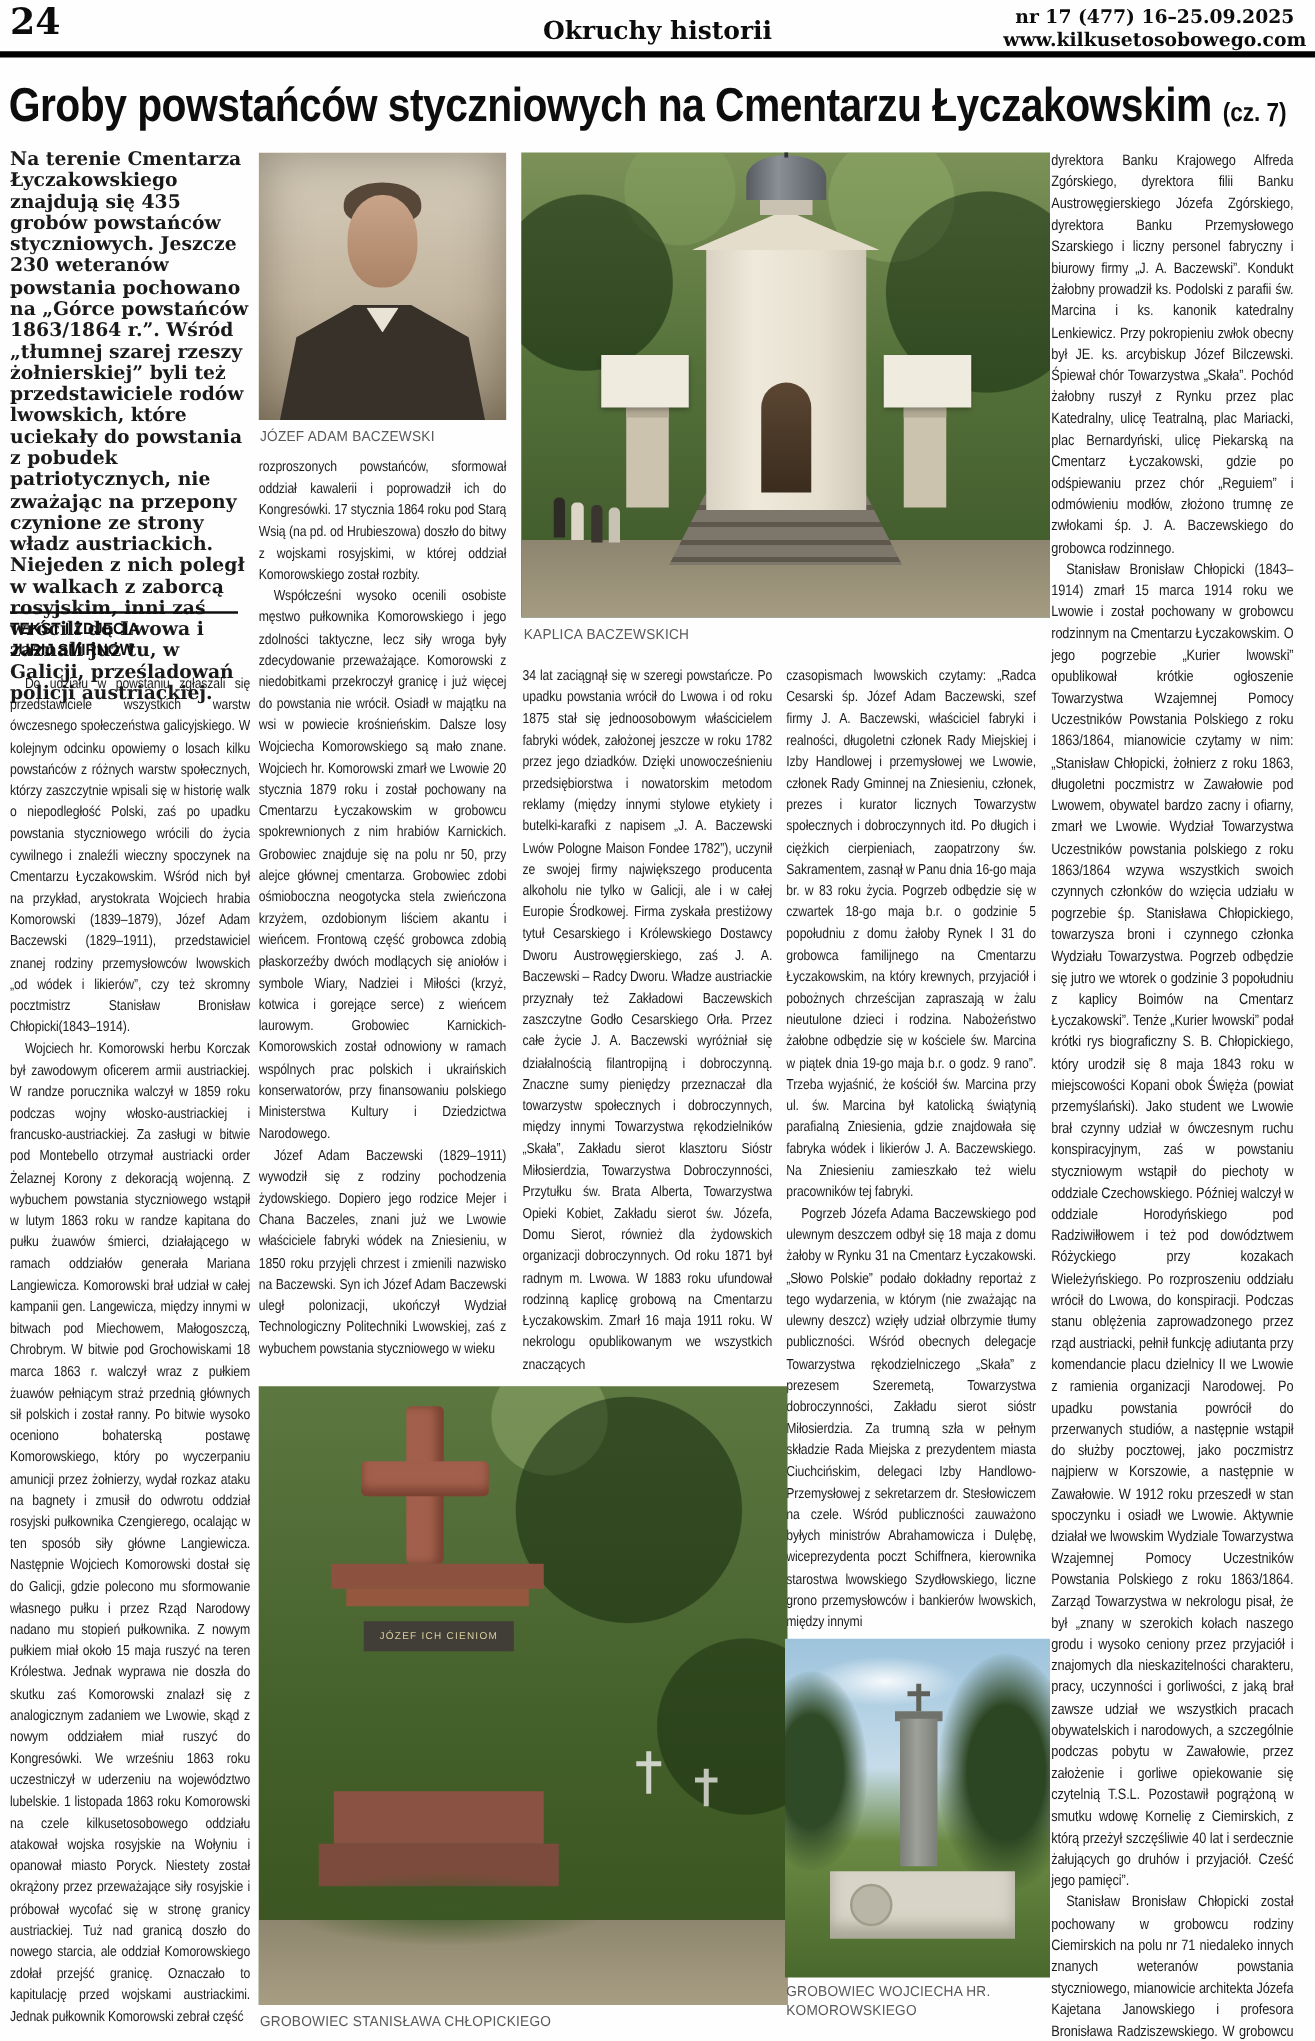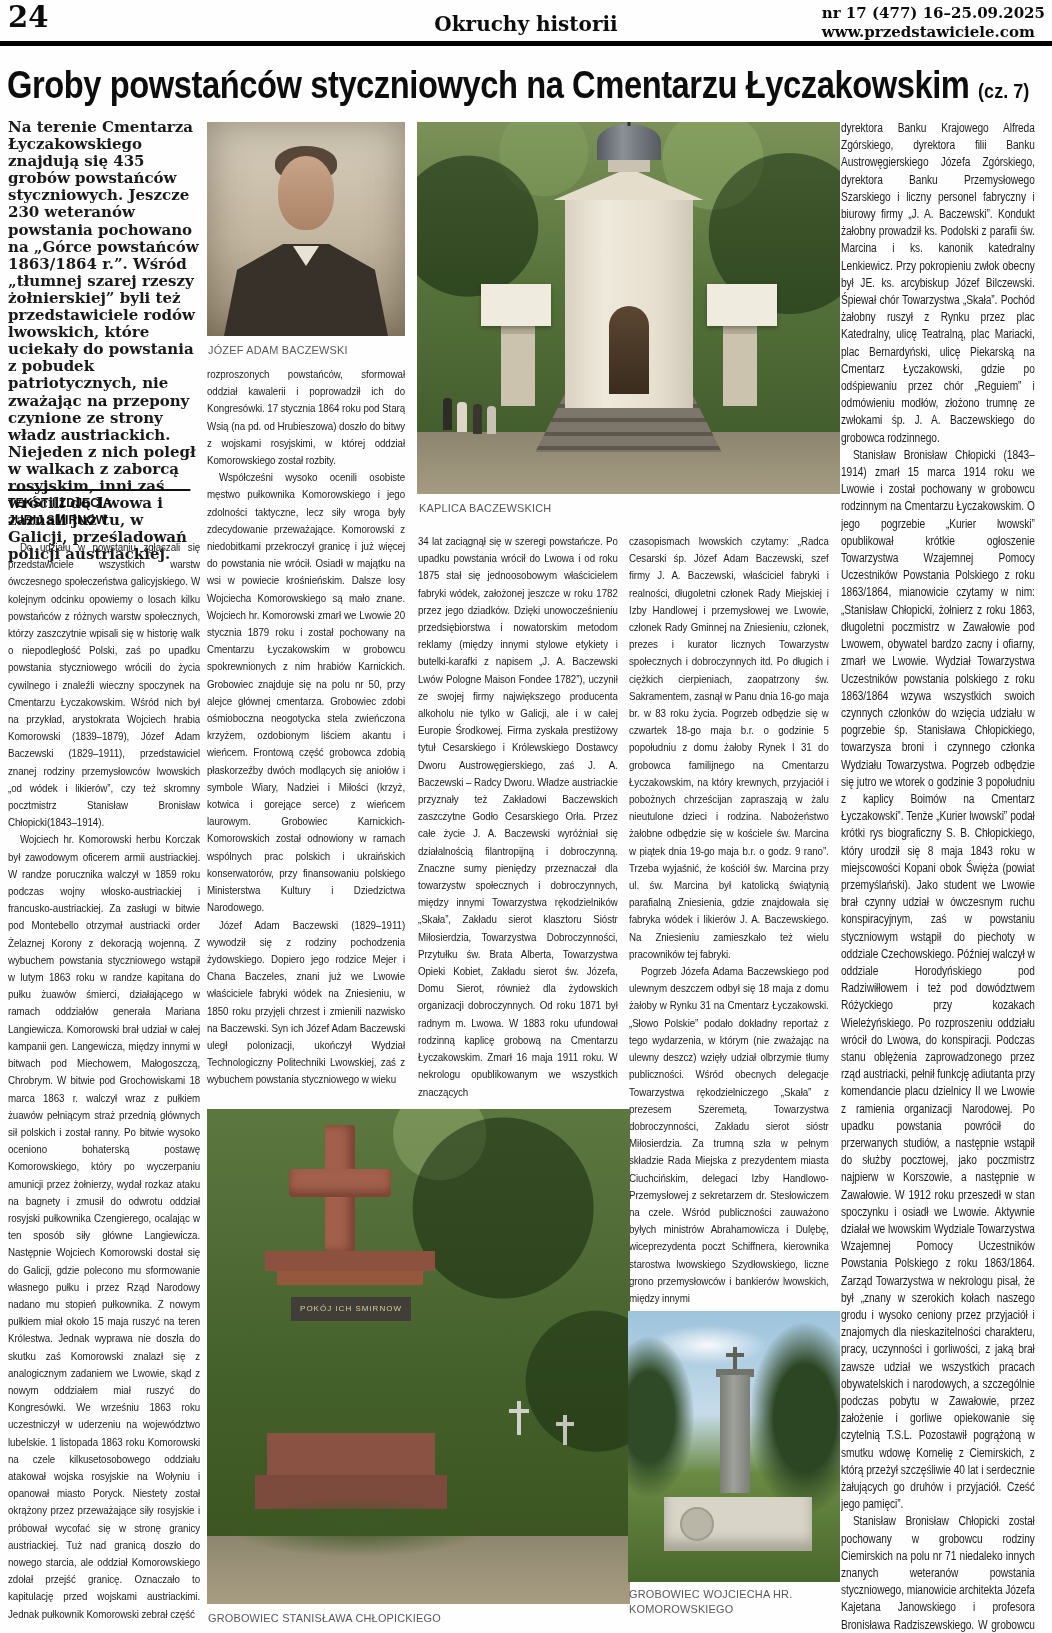--- a/index.html
+++ b/index.html
@@ -4,21 +4,21 @@
 <style>
   html,body{margin:0;padding:0;background:#e8e8e8;}
   .page{position:relative;width:1052px;height:1633px;margin:0 auto;background:#fefefe;
         overflow:hidden;font-family:"Liberation Sans",sans-serif;color:#1c1c1c;}
 
   
   .pagenum{position:absolute;left:8px;top:0px;font-family:"DejaVu Serif",serif;
            font-weight:bold;font-size:29px;color:#0c0c0c;}
   .section-title{position:absolute;left:0;right:0;top:12px;text-align:center;
            font-family:"DejaVu Serif",serif;font-weight:bold;font-size:20px;color:#0c0c0c;}
-  .issue{position:absolute;right:7px;top:4px;text-align:left;
+  .issue{position:absolute;right:7px;top:4px;text-align:center;
            font-family:"DejaVu Serif",serif;font-weight:bold;font-size:15px;line-height:19px;color:#0c0c0c;}
   .masthead-rule{position:absolute;left:0;top:41px;width:1052px;height:5px;background:#000;}
 
   
   .headline{position:absolute;left:7px;top:64px;white-space:nowrap;font-weight:bold;
             font-size:38px;letter-spacing:-0.5px;color:#0d0d0d;
             transform:scaleX(0.86);transform-origin:0 0;}
   .headline .part{font-size:21px;letter-spacing:0;}
 
   
@@ -148,21 +148,21 @@
 </style>
 </head>
 <body>
 
 <div class="page">
 
   <div class="pagenum">24</div>
   <div class="section-title">Okruchy historii</div>
   <div class="issue">
     <div>nr 17 (477) 16–25.09.2025</div>
-    <div>www.przedstawiciele.com</div>
+    <div>www.kilkusetosobowego.com</div>
   </div>
   <div class="masthead-rule"></div>
 
   <div class="headline"><span>Groby powstańców styczniowych na Cmentarzu Łyczakowskim </span><span class="part">(cz. 7)</span></div>
 
   <div class="lead">Na terenie Cmentarza Łyczakowskiego znajdują się 435 grobów powstańców styczniowych. Jeszcze 230 weteranów powstania pochowano na „Górce powstańców 1863/1864 r.”. Wśród „tłumnej szarej rzeszy żołnierskiej” byli też przedstawiciele rodów lwowskich, które uciekały do powstania z pobudek patriotycznych, nie zważając na przepony czynione ze strony władz austriackich. Niejeden z nich poległ  w walkach z zaborcą rosyjskim, inni zaś wrócili do Lwowa i zaznali już tu, w Galicji, prześladowań policji austriackiej.</div>
 
   <div class="byline">
     <div>TEKST I ZDJĘCIA</div>
     <div>JURIJ SMIRNOW</div>
@@ -225,21 +225,21 @@
   </div>
   <div class="caption" style="left:419px;top:501px;width:300px;">KAPLICA BACZEWSKICH</div>
 
   <div class="photo ph-chlopicki">
     <div class="gl-fol"></div>
     <div class="gl-gravel"></div>
     <div class="gl-cross-v"></div>
     <div class="gl-cross-h"></div>
     <div class="gl-cap"></div>
     <div class="gl-cap2"></div>
-    <div class="gl-band">POKÓJ ICH SMIRNOW</div>
+    <div class="gl-band">JÓZEF ICH CIENIOM</div>
     <div class="gl-plinth"></div>
     <div class="gl-plinth2"></div>
     <div class="gl-bush"></div>
     <div class="gl-sc1"></div>
     <div class="gl-sc1b"></div>
     <div class="gl-sc2"></div>
     <div class="gl-sc2b"></div>
   </div>
   <div class="caption" style="left:208px;top:1611px;width:420px;">GROBOWIEC STANISŁAWA CHŁOPICKIEGO</div>
 

